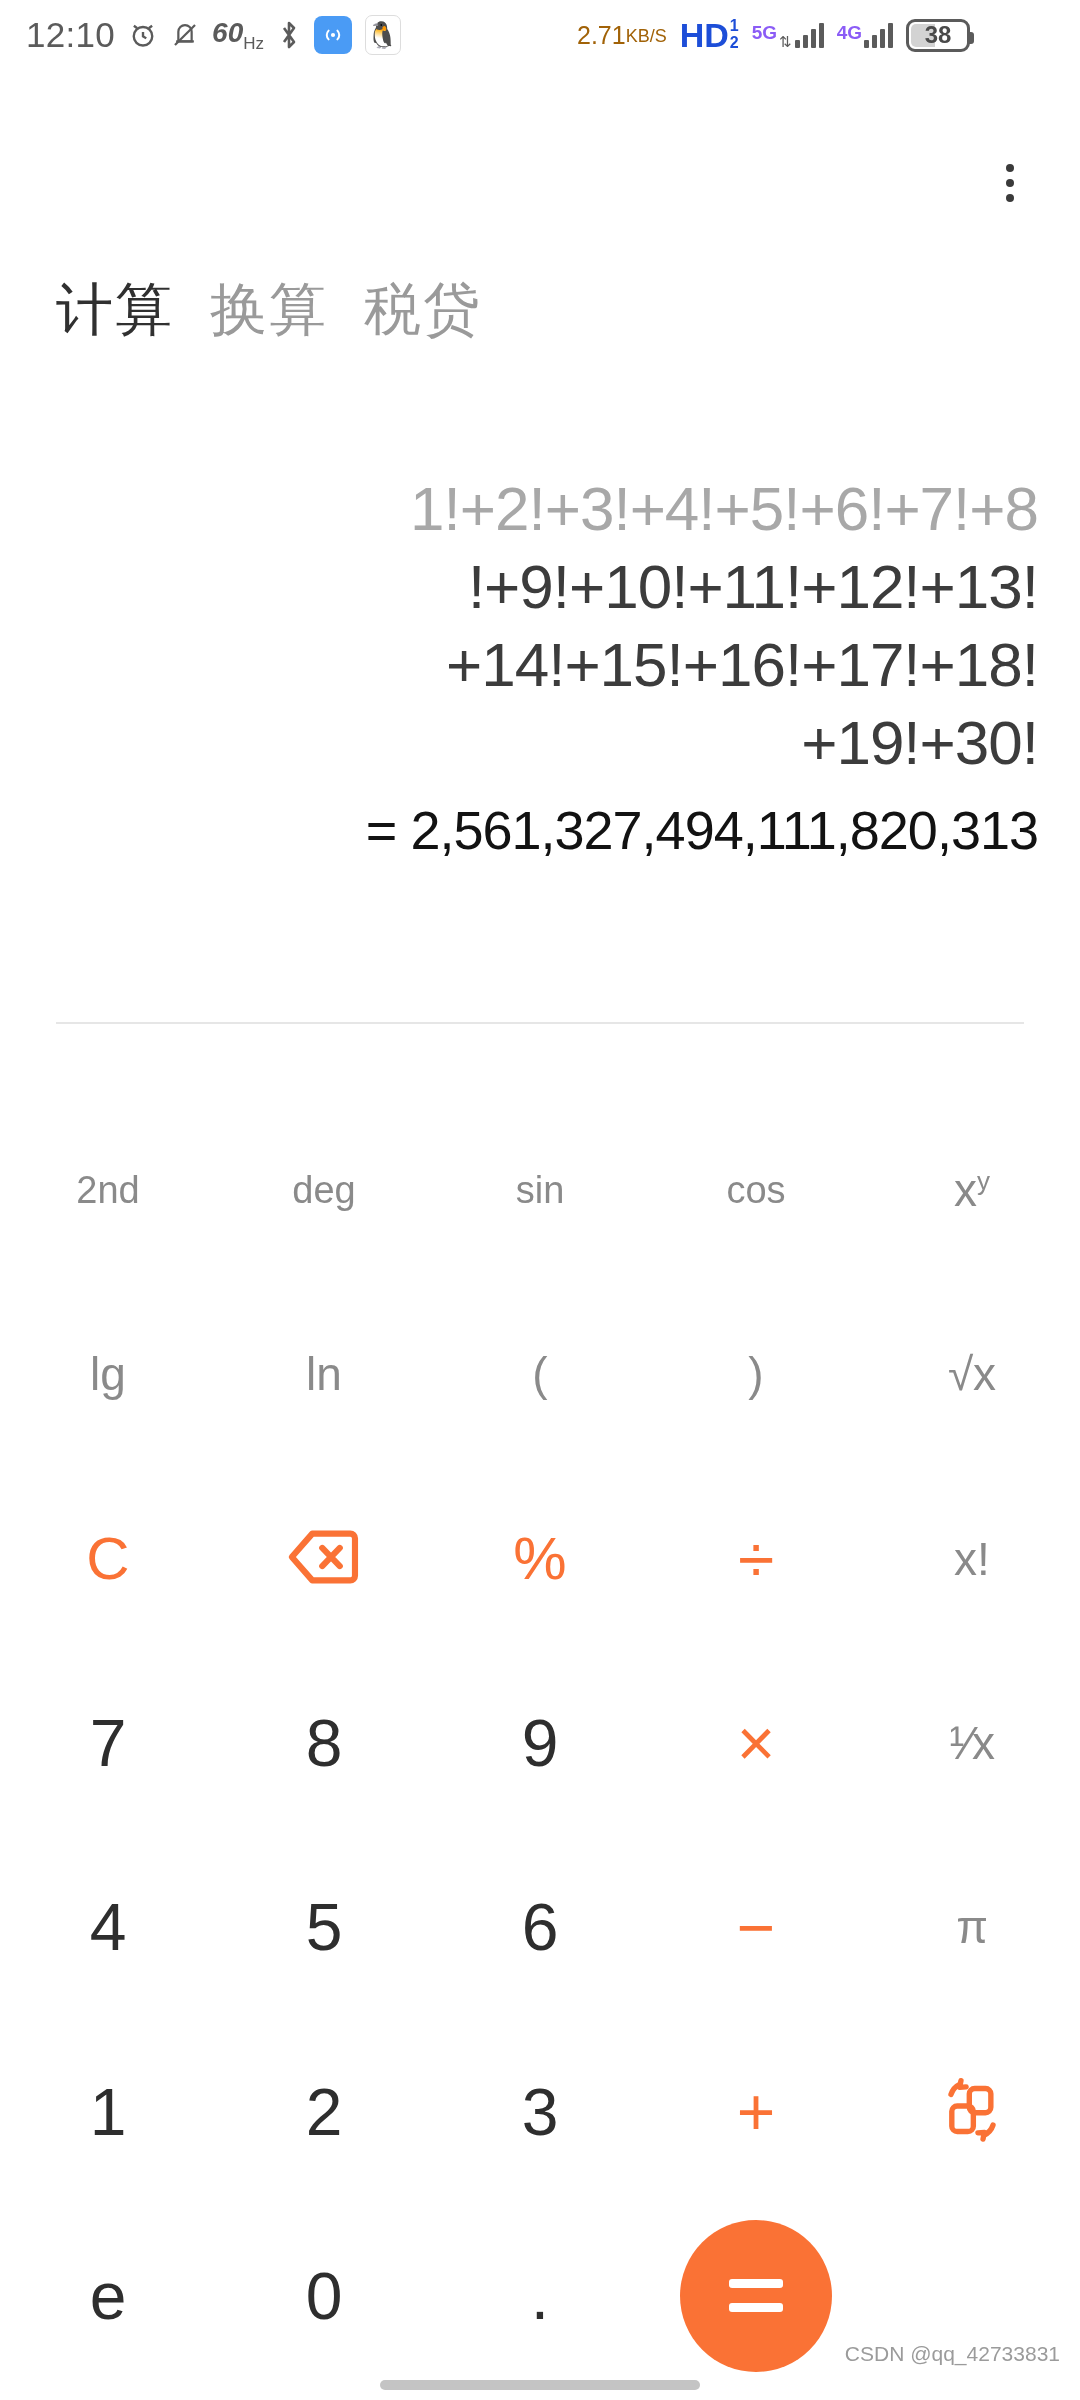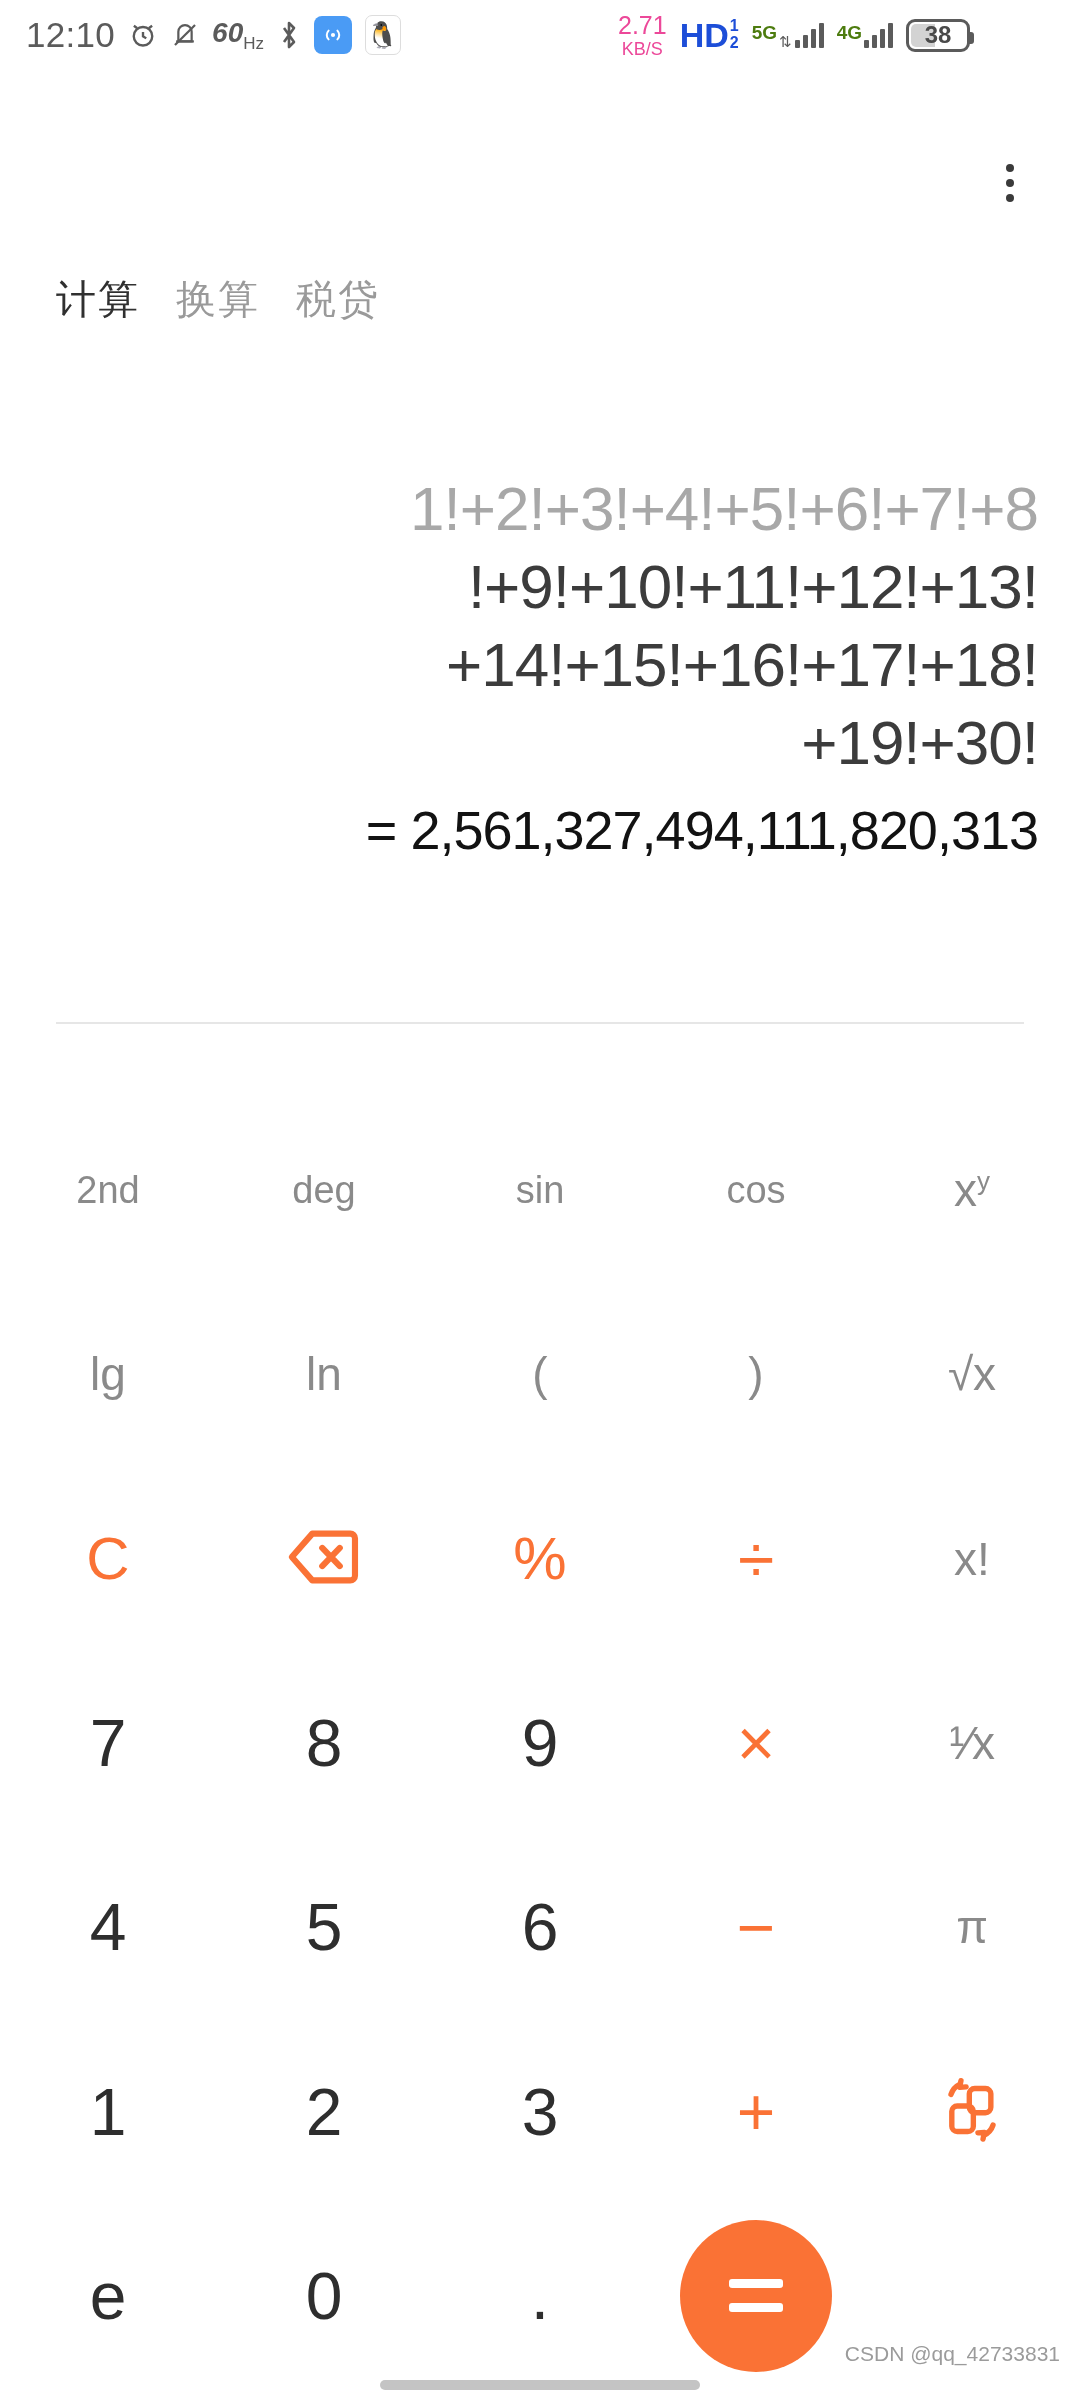--- a/index.html
+++ b/index.html
@@ -16,27 +16,27 @@
     position:absolute; top:0; left:0; width:996px; height:70px;
     display:flex; align-items:center; justify-content:space-between;
     padding:0 26px;
   }
   .sb-left { display:flex; align-items:center; gap:13px; }
   .sb-right { display:flex; align-items:center; gap:13px; }
   .sb-time { font-size:35px; color:#5b5b5b; letter-spacing:.3px; }
   .sb-ico { display:inline-flex; align-items:center; justify-content:center; }
   .hz { font-size:28px; font-weight:bold; font-style:italic; color:#5b5b5b; }
   .hz sub { font-size:17px; font-style:normal; font-weight:normal; }
-  .speed { display:flex; flex-direction:column; align-items:center; line-height:1; color:#ec4899; }
+  .speed { display:flex; flex-direction:row; align-items:center; line-height:1; color:#a16207; }
   .speed .s1 { font-size:25px; }
   .speed .s2 { font-size:18px; margin-top:2px; }
   .hdbox { display:flex; align-items:center; color:#1d4ed8; font-size:34px; font-weight:bold; }
   .hdbox .frac { display:inline-flex; flex-direction:column; font-size:16px; line-height:1.05; margin-left:1px; font-weight:bold;}
   .netgrp { display:flex; align-items:flex-end; gap:2px; }
-  .netlabel { font-size:19px; color:#4d7c0f; font-weight:bold; align-self:flex-start; margin-bottom:-2px;}
+  .netlabel { font-size:19px; color:#8b5cf6; font-weight:bold; align-self:flex-start; margin-bottom:-2px;}
   .bars { display:flex; align-items:flex-end; gap:3px; height:26px; }
   .bars i { display:block; width:5px; background:#5b5b5b; border-radius:1px; }
   .bars i:nth-child(1){height:8px}
   .bars i:nth-child(2){height:13px}
   .bars i:nth-child(3){height:19px}
   .bars i:nth-child(4){height:25px}
   .updown { font-size:15px; color:#5b5b5b; line-height:.8; margin-right:1px; align-self:flex-end; }
   .battery {
     position:relative; width:64px; height:33px; border:3px solid #5b5b5b;
     border-radius:9px; display:flex; align-items:center; justify-content:center;
@@ -61,21 +61,21 @@
     position:absolute; top:155px; right:42px; width:56px; height:56px;
     display:flex; flex-direction:column; align-items:center; justify-content:center; gap:7px;
   }
   .menu-btn i { display:block; width:8px; height:8px; border-radius:50%; background:#3a3a3a; }
 
   
   .tabs {
     position:absolute; top:272px; left:56px;
     display:flex; align-items:baseline; gap:36px;
   }
-  .tab { font-size:40px; color:#9a9a9a; letter-spacing:2px;font-family:Liberation Mono, monospace; }
+  .tab { font-size:57px; color:#9a9a9a; letter-spacing:2px;font-family:Liberation Mono, monospace; }
   .tab.active { color:#303030; }
 
   
   .display {
     position:absolute; top:470px; left:0; width:1080px;
     padding:0 42px; text-align:right;
   }
   .expr-line {
     font-size:62px; line-height:78px; color:#3c3c3c; letter-spacing:-1px;
     white-space:nowrap;

